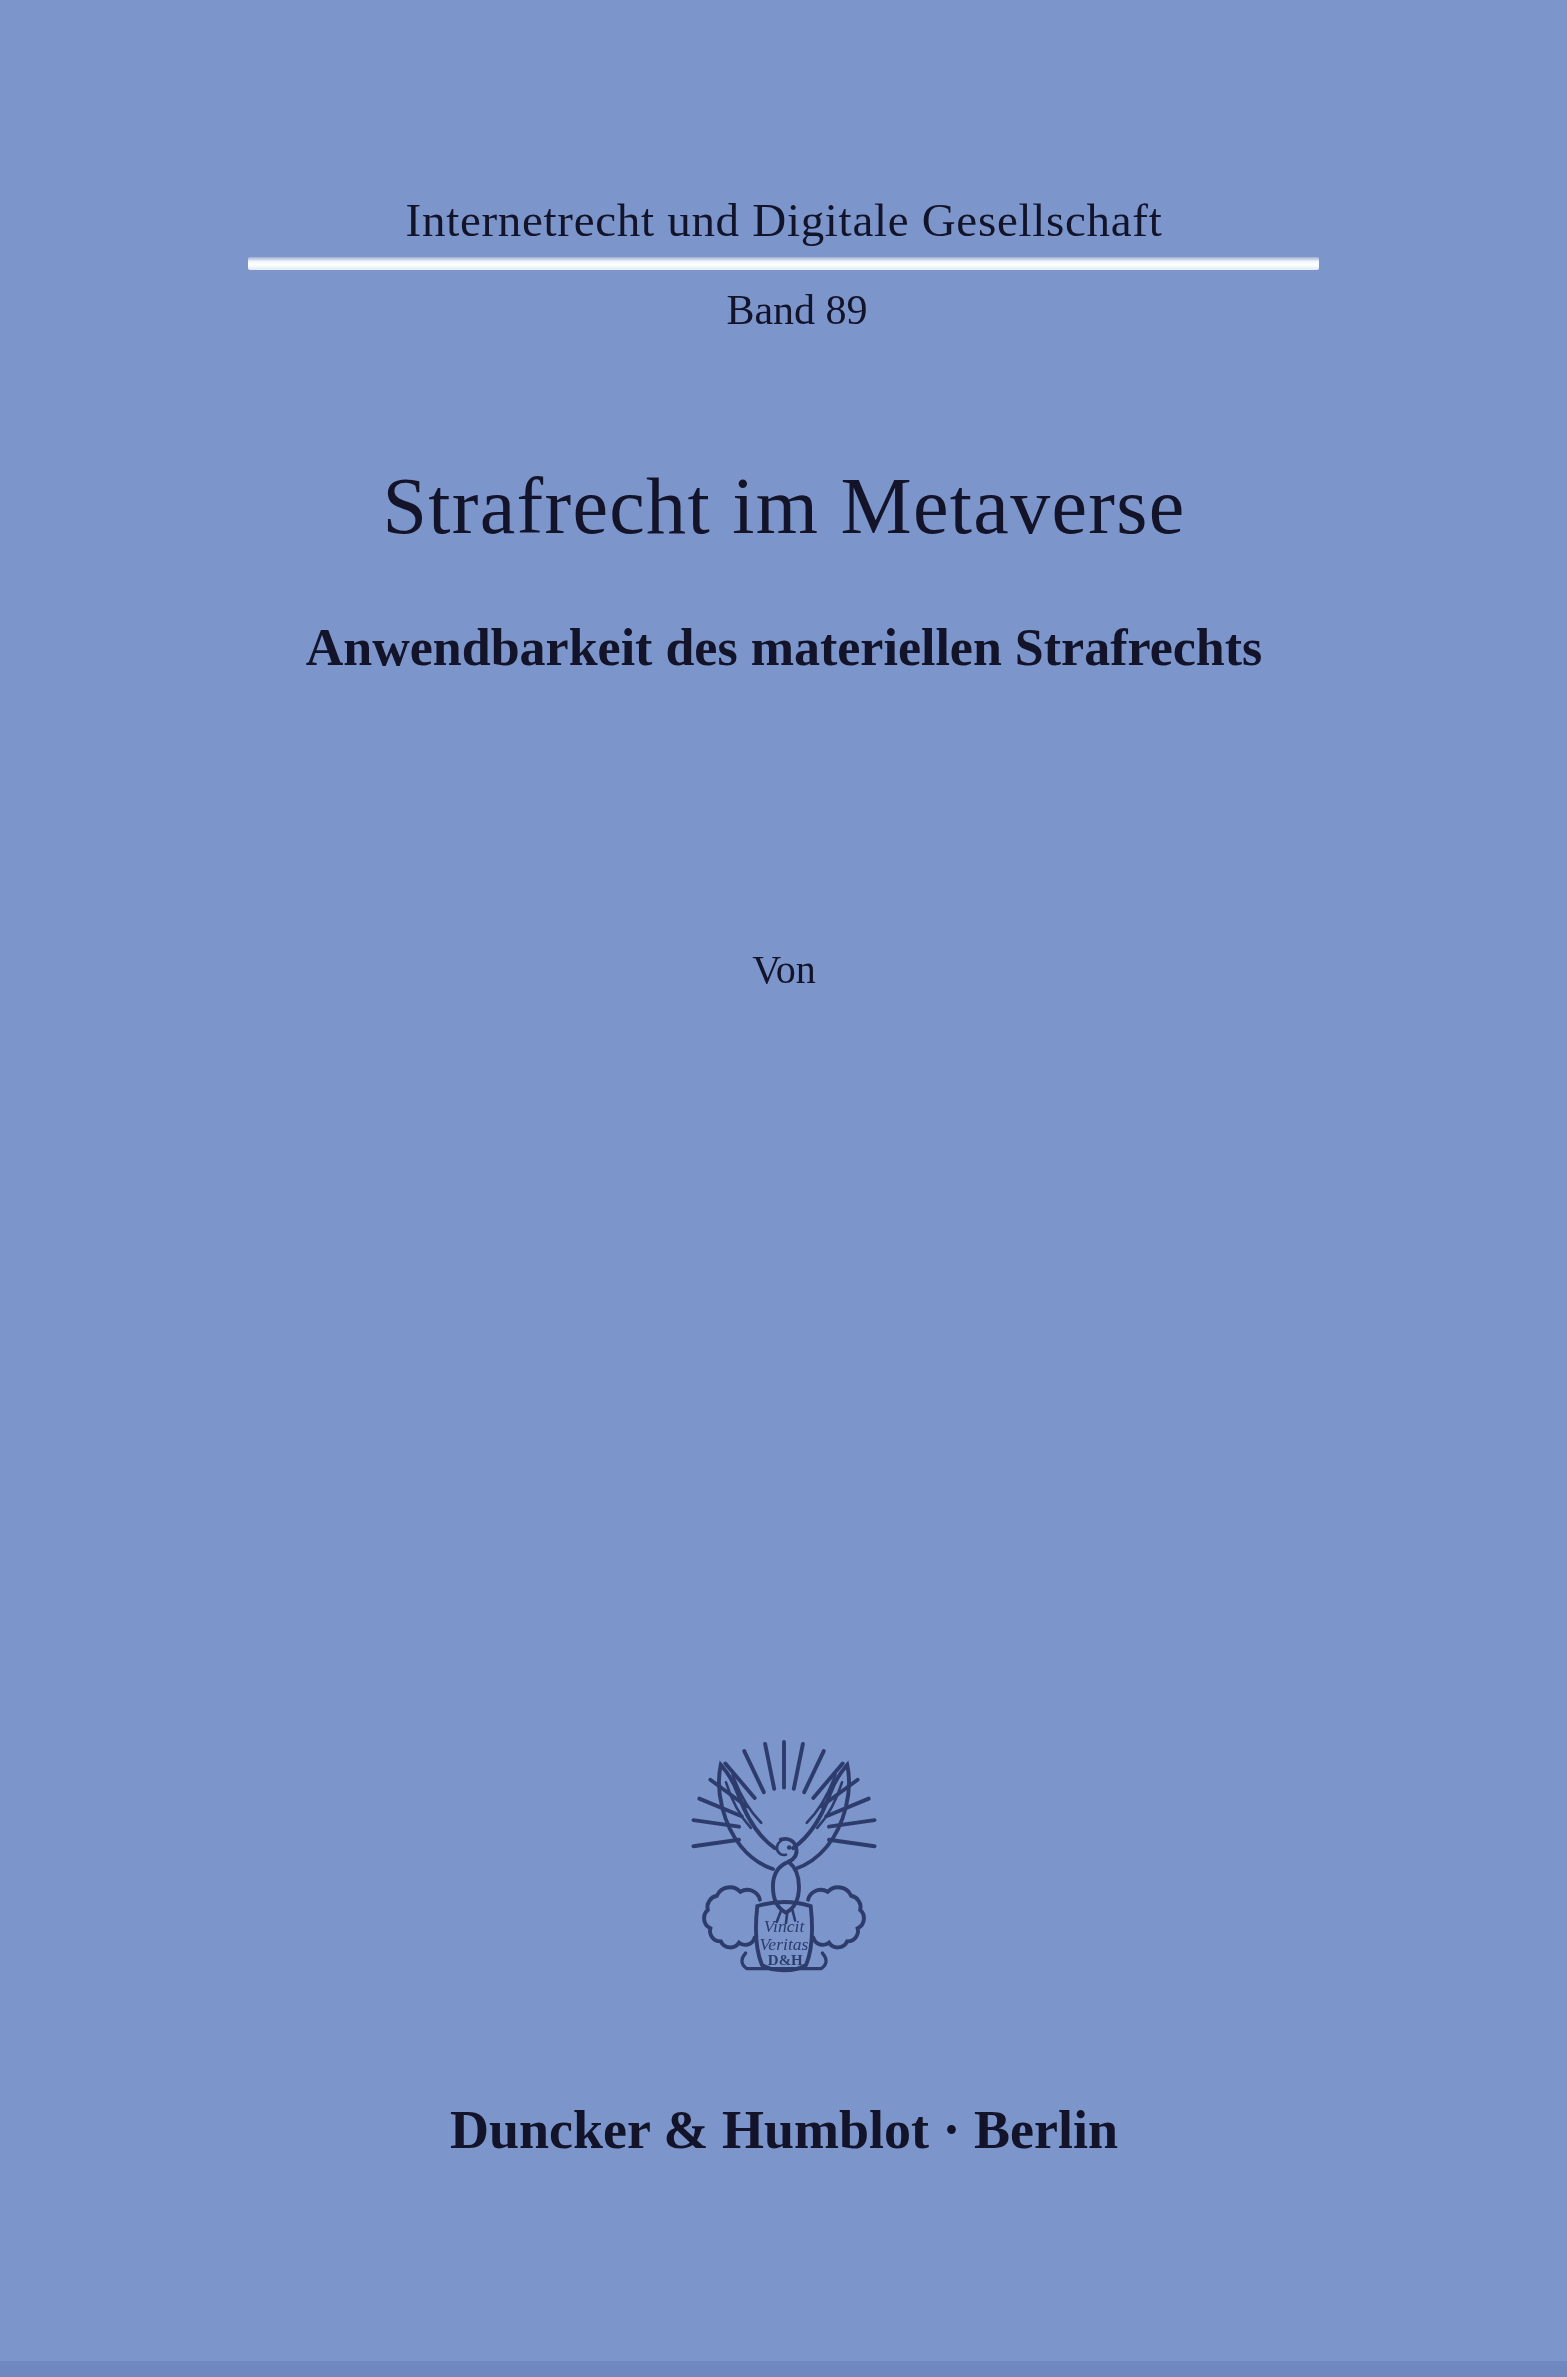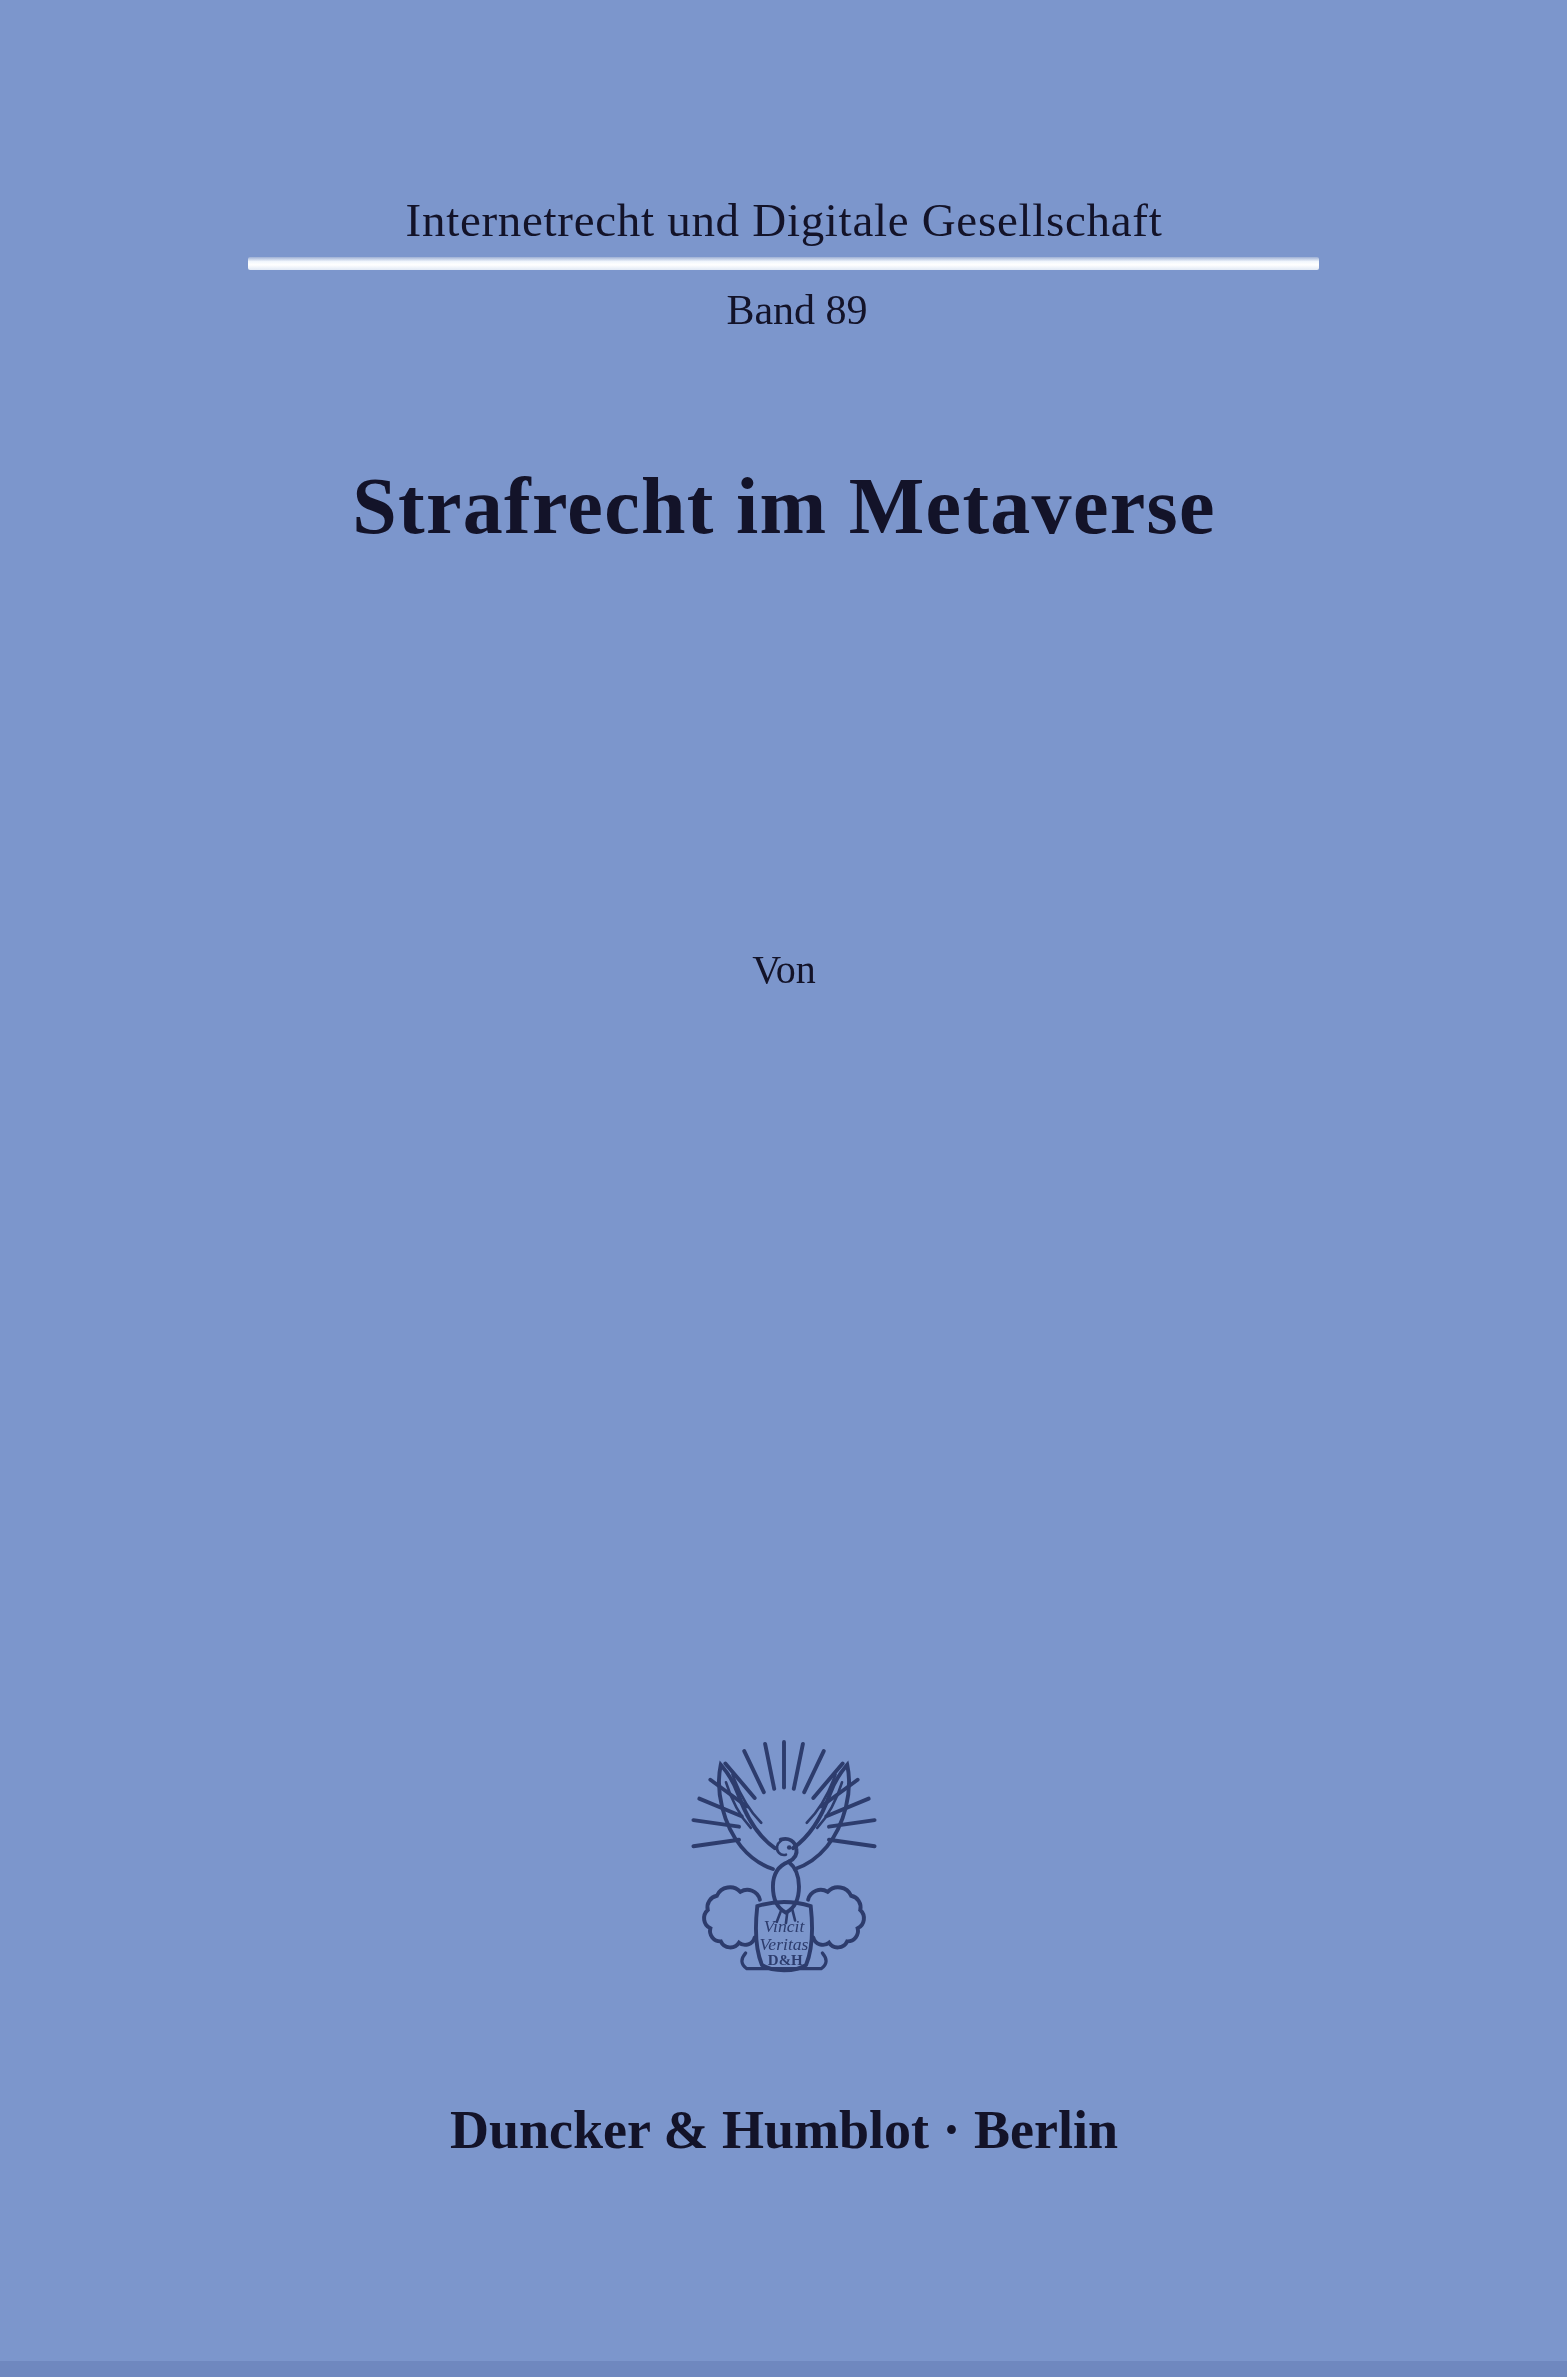--- a/index.html
+++ b/index.html
@@ -43,21 +43,21 @@
   }
   .band-number {
     top: 286px;
     font-size: 42px;
     font-weight: 400;
     margin-left: 13px;
   }
   .book-title {
     top: 461px;
     font-size: 80px;
-    font-weight: 700;
+    font-weight: 400;
     letter-spacing: 1.3px;
   }
   .book-subtitle {
     top: 609px;
     font-size: 52px;
     font-weight: 700;
     line-height: 78px;
   }
   .byline-label {
     top: 946px;
@@ -90,20 +90,21 @@
 
   <div class="center-text series-title">Internetrecht und Digitale Gesellschaft</div>
 
   <div class="series-rule"></div>
 
   <div class="center-text band-number">Band 89</div>
 
   <h1 class="center-text book-title">Strafrecht im Metaverse</h1>
 
   <div class="center-text book-subtitle">
+    <div>Anwendbarkeit des materiellen Strafrechts</div>
   </div>
 
   <div class="center-text byline-label">Von</div>
 
 
   <div class="logo-wrap">
     <svg viewBox="0 0 310 390" width="202" height="255" aria-hidden="true">
       <g stroke="#2d3c6d" fill="none" stroke-width="6" stroke-linecap="round">
         <g stroke-width="6">
           <line x1="224" y1="160" x2="294" y2="170"></line>

